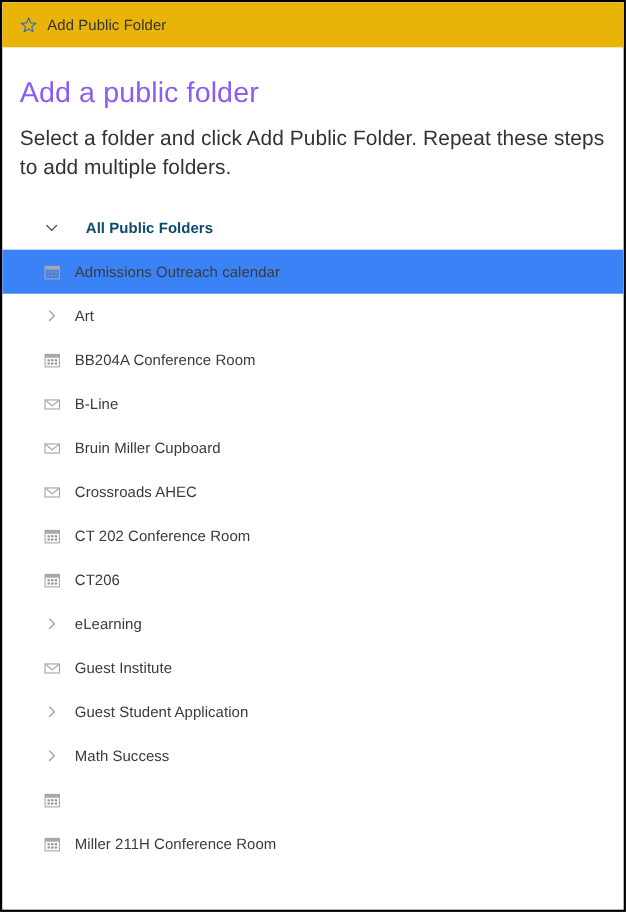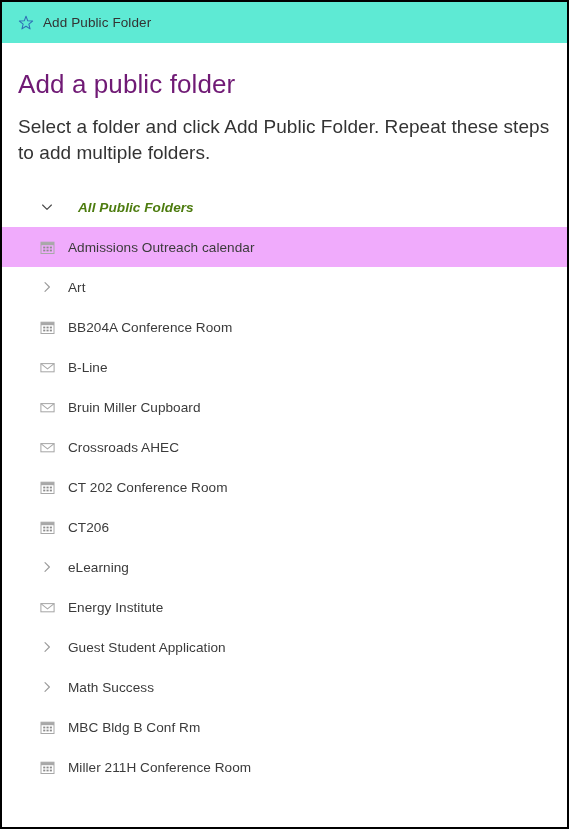--- a/index.html
+++ b/index.html
@@ -23,21 +23,21 @@
     overflow: hidden;
   }
 
   
   .command-bar {
     height: 41px;
     display: flex;
     align-items: center;
     padding-left: 14px;
     box-sizing: border-box;
-    background: #5eead4;
+    background: #eab308;
   }
   .cmd-button {
     display: inline-flex;
     align-items: center;
     gap: 9px;
     height: 30px;
     padding: 0 4px 0 2px;
     background: transparent;
     border: none;
     cursor: pointer;
@@ -59,21 +59,21 @@
   }
 
   
   .page-body {
     padding: 0 14px;
   }
   .page-title {
     margin: 26px 0 0 2px;
     font-size: 26px;
     font-weight: 300;
-    color: #701a75;
+    color: #8b5cf6;
     letter-spacing: 0.1px;
     line-height: 1.2;
   }
   .page-subtitle {
     margin: 14px 0 0 2px;
     font-size: 19px;
     font-weight: 400;
     color: #333333;
     line-height: 1.35;
     letter-spacing: 0.05px;
@@ -94,21 +94,21 @@
   .tree-root-row {
     padding-left: 18px;
   }
   .tree-row {
     
     margin-left: -14px;
     margin-right: -14px;
     padding-left: 32px;
   }
   .tree-row.selected {
-    background: #f0abfc;
+    background: #3b82f6;
   }
 
   .twisty {
     width: 26px;
     flex: 0 0 26px;
     display: inline-flex;
     align-items: center;
     justify-content: center;
   }
   .twisty svg { display: block; }
@@ -124,23 +124,22 @@
 
   .node-label {
     font-size: 13.6px;
     color: #3b3b3b;
     letter-spacing: 0.05px;
     white-space: nowrap;
     padding-left: 8px;
   }
   .tree-root-row .node-label {
     font-weight: 700;
-    color: #4d7c0f;
+    color: #0c4a6e;
     padding-left: 18px;
-    font-style: italic;
   }
 </style>
 </head>
 <body>
 
 <div class="app-frame">
 
   <div class="command-bar">
     <div class="cmd-button">
       <span class="cmd-icon">
@@ -272,21 +271,21 @@
             </span>
             <span class="node-label">eLearning</span>
           </div>
           <div class="tree-row">
             <span class="node-icon">
               <svg width="15" height="15" viewBox="0 0 15 15" aria-hidden="true">
                 <rect x="0.9" y="3.6" width="13.2" height="8.2" fill="none" stroke="#a8a8a8" stroke-width="1.05"></rect>
                 <polyline points="0.9,3.6 7.5,8.9 14.1,3.6" fill="none" stroke="#a8a8a8" stroke-width="1.05" stroke-linejoin="round"></polyline>
               </svg>
             </span>
-            <span class="node-label">Energy Institute</span>
+            <span class="node-label">Guest Institute</span>
           </div>
           <div class="tree-row">
             <span class="twisty">
               <svg width="14" height="14" viewBox="0 0 14 14" aria-hidden="true">
                 <polyline points="5,2.6 9.4,7 5,11.4" fill="none" stroke="#9b9b9b" stroke-width="1.15" stroke-linecap="round" stroke-linejoin="round"></polyline>
               </svg>
             </span>
             <span class="node-label">Guest Student Application</span>
           </div>
           <div class="tree-row">
@@ -303,21 +302,20 @@
                 <rect x="1" y="2.2" width="13" height="11.3" fill="none" stroke="#a8a8a8" stroke-width="1"></rect>
                 <rect x="1" y="2.2" width="13" height="3" fill="#a8a8a8"></rect>
                 <rect x="3.2" y="6.6" width="2.1" height="1.8" fill="#8c8c8c"></rect>
                 <rect x="6.5" y="6.6" width="2.1" height="1.8" fill="#8c8c8c"></rect>
                 <rect x="9.8" y="6.6" width="2.1" height="1.8" fill="#8c8c8c"></rect>
                 <rect x="3.2" y="9.6" width="2.1" height="1.8" fill="#8c8c8c"></rect>
                 <rect x="6.5" y="9.6" width="2.1" height="1.8" fill="#8c8c8c"></rect>
                 <rect x="9.8" y="9.6" width="2.1" height="1.8" fill="#8c8c8c"></rect>
               </svg>
             </span>
-            <span class="node-label">MBC Bldg B Conf Rm</span>
           </div>
           <div class="tree-row">
             <span class="node-icon">
               <svg width="15" height="15" viewBox="0 0 15 15" aria-hidden="true">
                 <rect x="1" y="2.2" width="13" height="11.3" fill="none" stroke="#a8a8a8" stroke-width="1"></rect>
                 <rect x="1" y="2.2" width="13" height="3" fill="#a8a8a8"></rect>
                 <rect x="3.2" y="6.6" width="2.1" height="1.8" fill="#8c8c8c"></rect>
                 <rect x="6.5" y="6.6" width="2.1" height="1.8" fill="#8c8c8c"></rect>
                 <rect x="9.8" y="6.6" width="2.1" height="1.8" fill="#8c8c8c"></rect>
                 <rect x="3.2" y="9.6" width="2.1" height="1.8" fill="#8c8c8c"></rect>

